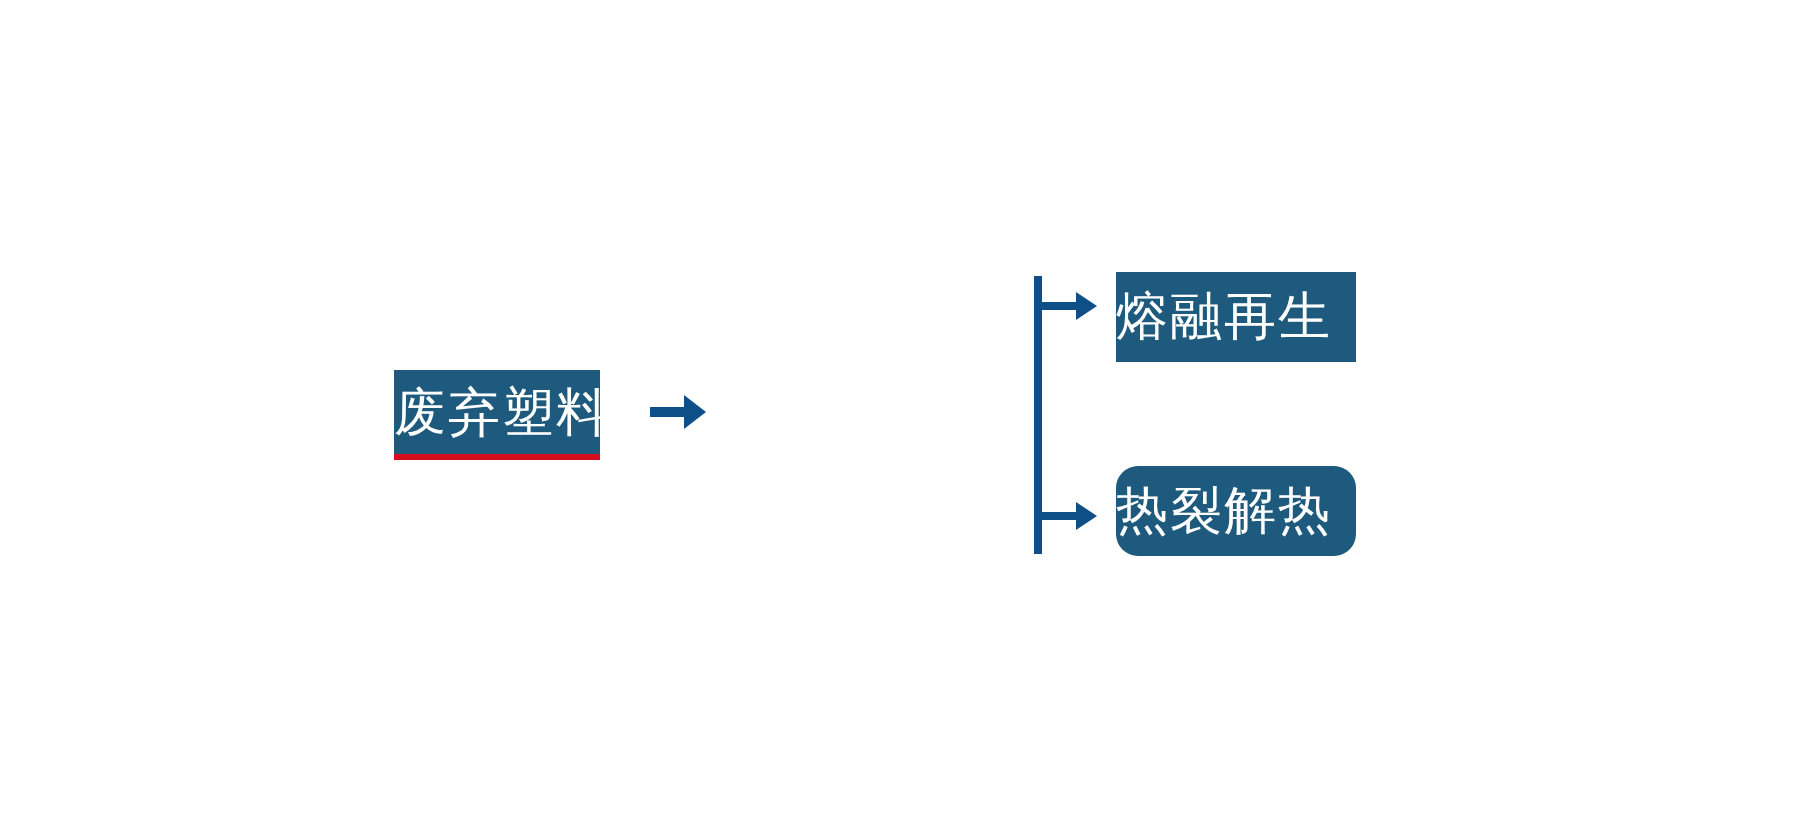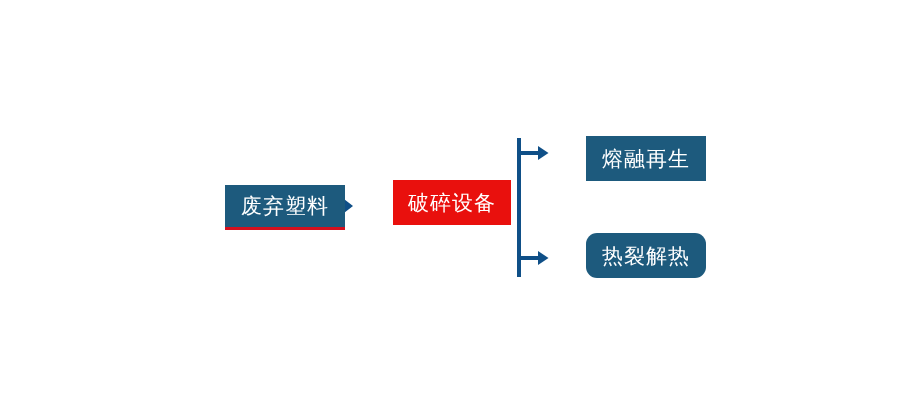--- a/index.html
+++ b/index.html
@@ -12,33 +12,32 @@
     position: relative;
     width: 900px;
     height: 411px;
     background: var(--canvas-bg, #ffffff);
     overflow: hidden;
   }
   .node {
     position: absolute;
     display: flex;
     align-items: center;
-    justify-content: center;
+    justify-content: flex-start;
     box-sizing: border-box;
     color: var(--text-white, #ffffff);
-    font-size: 21px;
+    font-size: 26px;
     font-weight: 300;
     letter-spacing: 1px;
     white-space: nowrap;
-    margin-left: 28px;
   }
   .node-blue { background: var(--node-blue, #1d5a7d); }
   .node-red  { background: var(--node-red,  #e9100d); }
   .node-waste {
-    left: 197px; top: 185px; width: 120px; height: 45px;
+    left: 197px; top: 185px; width: 103px; height: 45px;
     border-bottom: 3px solid var(--underline-red, #d4101e);
   }
   .node-crush { left: 365px; top: 180px; width: 118px; height: 45px; }
   .node-melt  { left: 558px; top: 136px; width: 120px; height: 45px; }
   .node-pyro  { left: 558px; top: 233px; width: 120px; height: 45px; border-radius: 11px; }
   .connector-layer {
     position: absolute;
     left: 0; top: 0;
     width: 900px; height: 411px;
     pointer-events: none;
@@ -68,23 +67,20 @@
     <g>
       <line class="conn-stroke" x1="519" y1="258" x2="539" y2="258" stroke-width="4"></line>
       <polygon class="conn-fill" points="538,251 548.5,258 538,265"></polygon>
     </g>
   </svg>
 
   <div class="node node-blue node-waste">
     <span>废弃塑料</span>
   </div>
 
-  <div class="node node-red node-crush">
-    <span>破碎设备</span>
-  </div>
 
   <div class="node node-blue node-melt">
     <span>熔融再生</span>
   </div>
 
   <div class="node node-blue node-pyro">
     <span>热裂解热</span>
   </div>
 
 </div>

